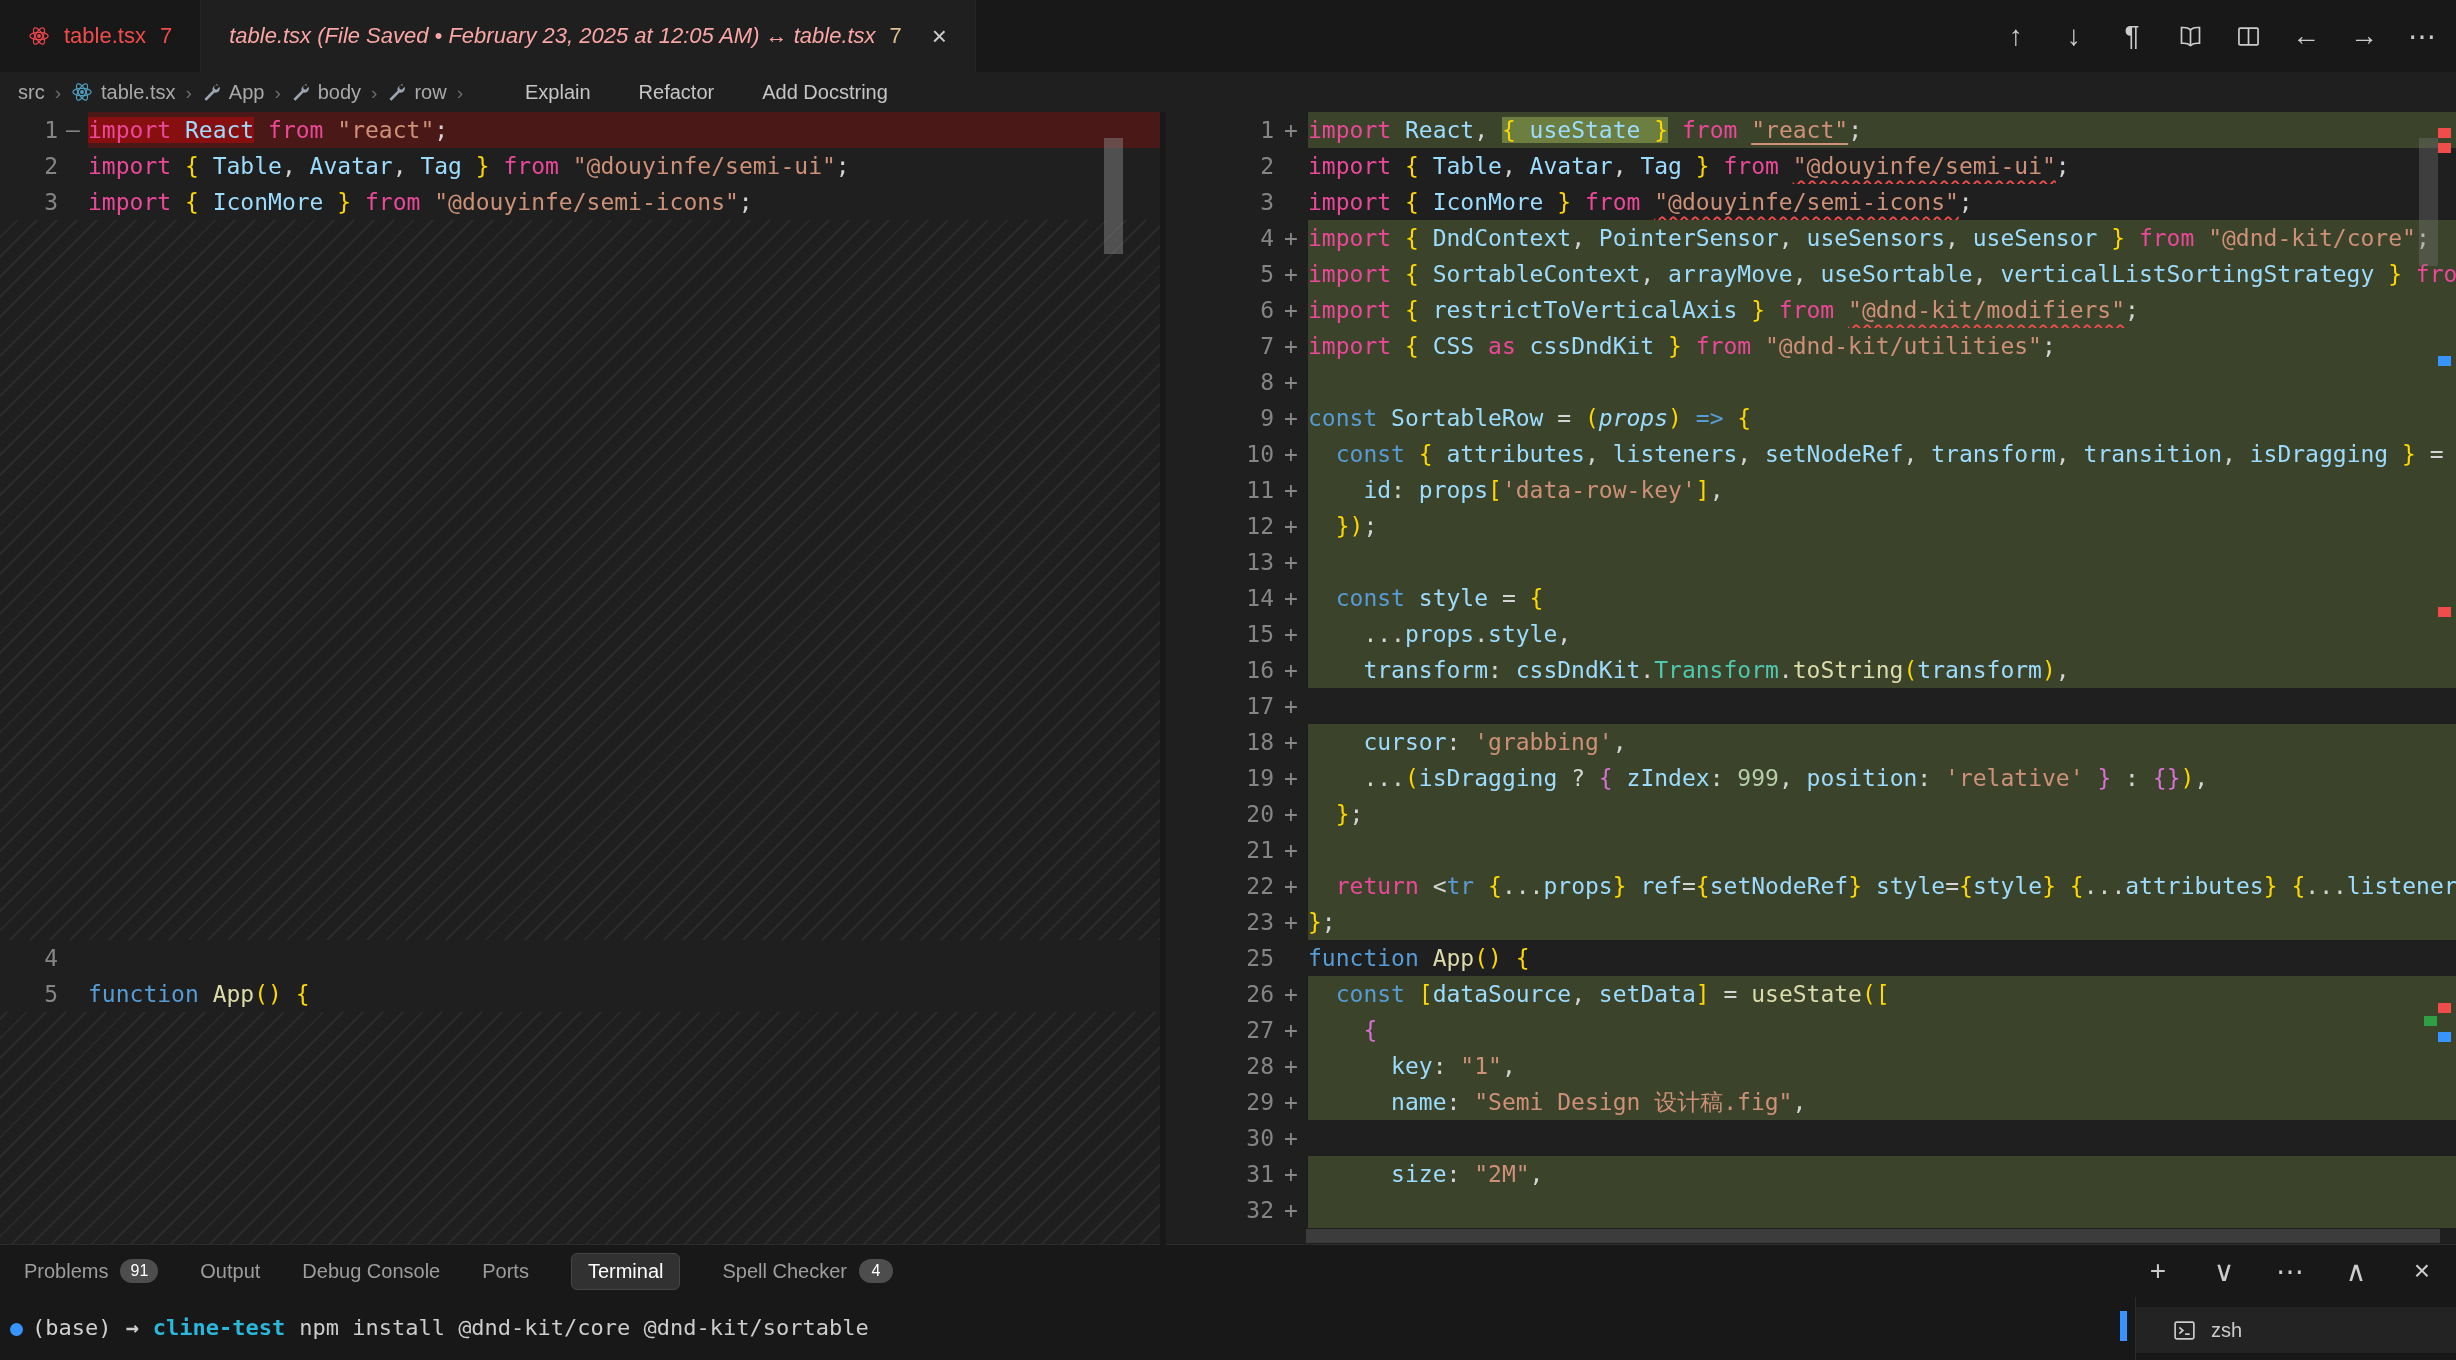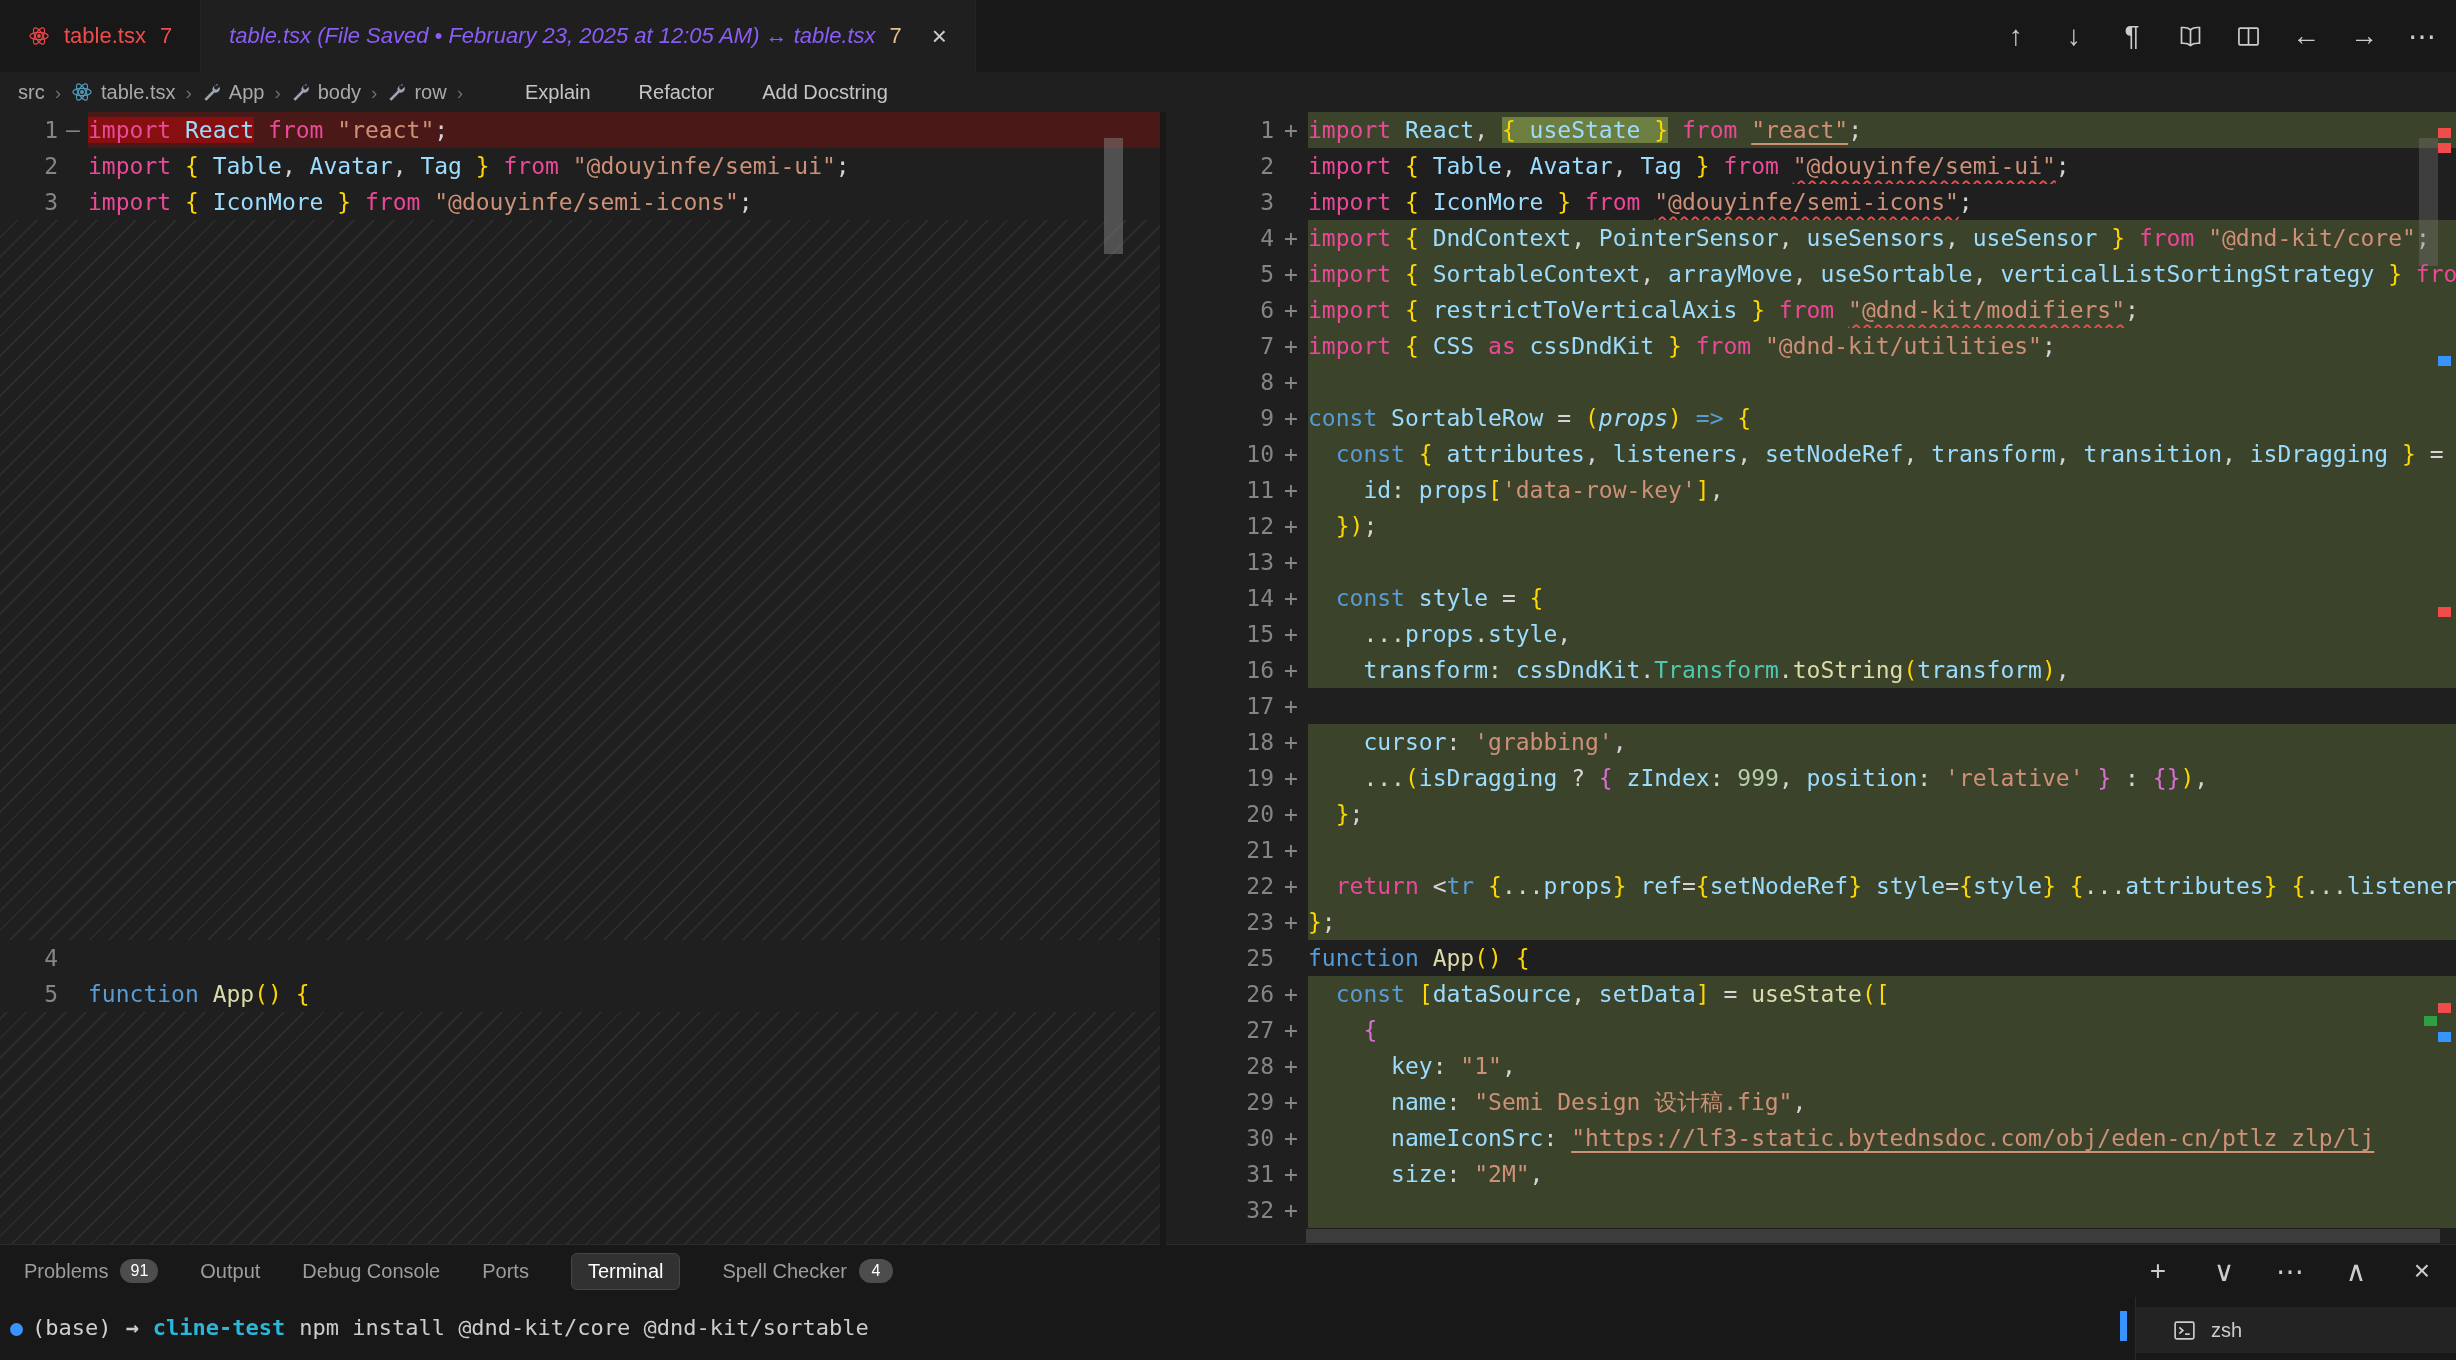--- a/index.html
+++ b/index.html
@@ -101,21 +101,21 @@
               <circle cx="12" cy="12" r="2.1" fill="currentColor"></circle>
               <ellipse cx="12" cy="12" rx="10" ry="4" stroke="currentColor" stroke-width="1.3"></ellipse>
               <ellipse cx="12" cy="12" rx="10" ry="4" stroke="currentColor" stroke-width="1.3" transform="rotate(60 12 12)"></ellipse>
               <ellipse cx="12" cy="12" rx="10" ry="4" stroke="currentColor" stroke-width="1.3" transform="rotate(120 12 12)"></ellipse>
             </svg>
           </span>
           <span class="tab-label" style="color: rgb(241, 76, 76);">table.tsx</span>
           <span class="tab-problems" style="color: rgb(241, 76, 76);">7</span>
         </div>
         <div class="tab active">
-          <span class="tab-label" style="color: #8b5cf6;">table.tsx (File Saved • February 23, 2025 at 12:05 AM) ↔ table.tsx</span>
+          <span class="tab-label" style="color: #fca5a5;">table.tsx (File Saved • February 23, 2025 at 12:05 AM) ↔ table.tsx</span>
           <span class="tab-problems" style="color: rgb(226, 192, 141);">7</span>
           <span class="tab-close">×</span>
         </div>
       </div>
     <div class="editor-actions" id="editor-actions">
         <span class="icon-btn">↑</span>
         <span class="icon-btn">↓</span>
         <span class="icon-btn">¶</span>
         <span class="icon-btn">
           <svg width="27" height="27" viewBox="0 0 24 24" fill="none" stroke="currentColor" stroke-width="1.5">
@@ -354,21 +354,20 @@
           <span class="lc"><span class="tk-pl">      </span><span class="tk-id">key</span><span class="tk-pl">: </span><span class="tk-str">"1"</span><span class="tk-pl">,</span></span>
         </div>
         <div class="code-line line-add">
           <span class="ln">29</span>
           <span class="lm">+</span>
           <span class="lc"><span class="tk-pl">      </span><span class="tk-id">name</span><span class="tk-pl">: </span><span class="tk-str">"Semi Design 设计稿.fig"</span><span class="tk-pl">,</span></span>
         </div>
         <div class="code-line line-add">
           <span class="ln">30</span>
           <span class="lm">+</span>
-          <span class="lc"><span class="tk-pl">      </span><span class="tk-id">nameIconSrc</span><span class="tk-pl">: </span><span class="tk-str tm-u">"https://lf3-static.bytednsdoc.com/obj/eden-cn/ptlz_zlp/lj</span></span>
         </div>
         <div class="code-line line-add">
           <span class="ln">31</span>
           <span class="lm">+</span>
           <span class="lc"><span class="tk-pl">      </span><span class="tk-id">size</span><span class="tk-pl">: </span><span class="tk-str">"2M"</span><span class="tk-pl">,</span></span>
         </div>
         <div class="code-line line-add">
           <span class="ln">32</span>
           <span class="lm">+</span>
           <span class="lc"></span>

